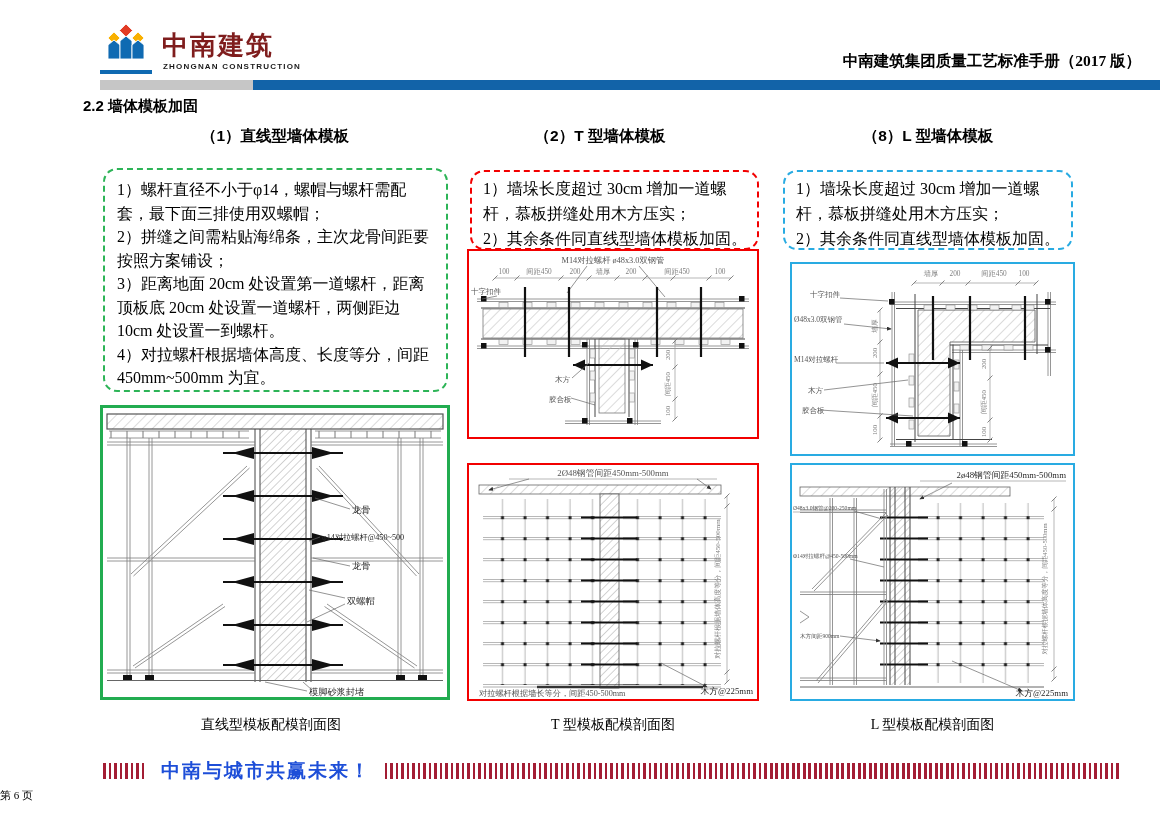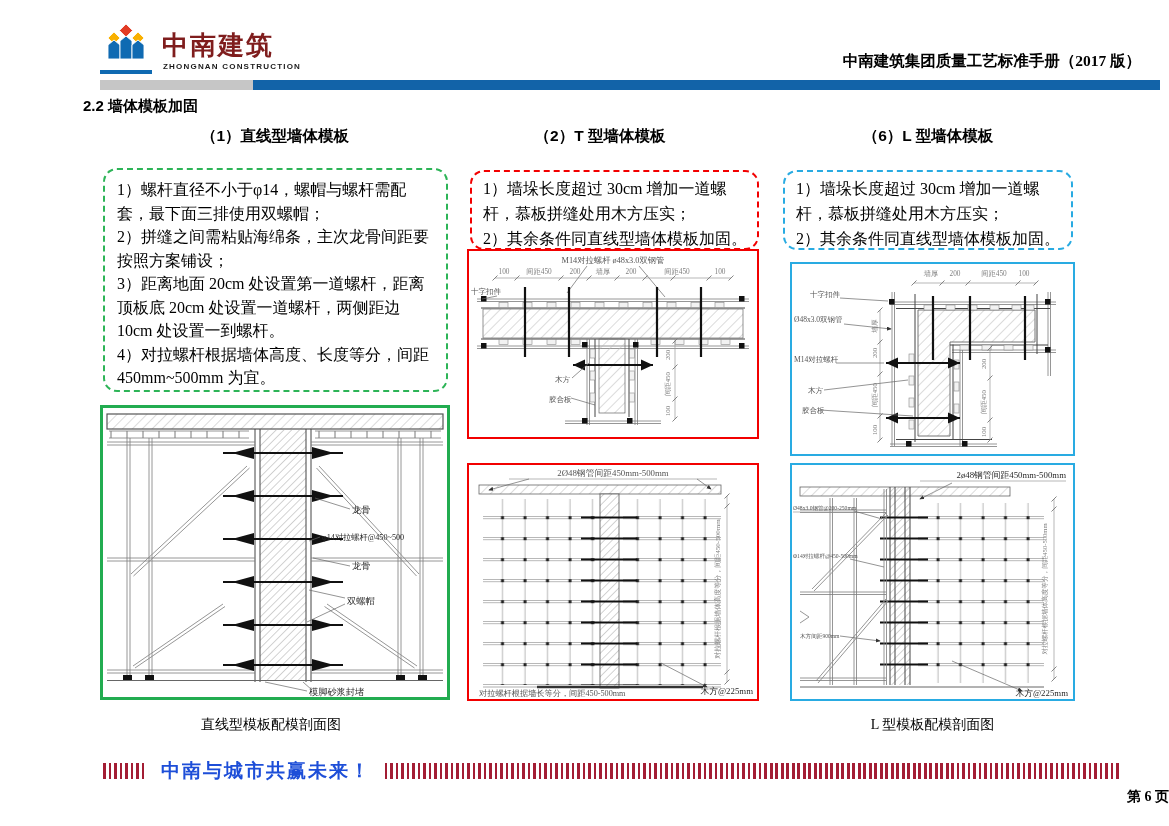--- a/index.html
+++ b/index.html
@@ -47,21 +47,21 @@
   .dimtxt{fill:#808080;}
   .lbl{fill:#2a2a2a;}
   .lblgray{fill:#555;}
   
   .footer-row{left:103px;top:762px;width:1017px;height:17px;display:flex;align-items:center;gap:14px;}
   .stripes{height:16px;background:repeating-linear-gradient(90deg,#a31d34 0 2.5px,#fff 2.5px 5.5px);}
   .stripes-left{width:44px;}
   .stripes-band{flex:1;}
   .slogan{font-family:"Liberation Sans",sans-serif;font-weight:bold;font-size:19px;color:#1d4ed8;
           letter-spacing:2px;white-space:nowrap;}
-  .pagenum{top:788px;left:0;width:100%;text-align:right;font-size:14px;font-weight:bold;}
+  .pagenum{top:788px;left:0;width:100%;text-align:left;font-size:11px;}
 </style>
 </head>
 <body>
 
 <svg width="0" height="0" style="position:absolute" aria-hidden="true">
   <defs>
     <pattern id="hA" patternUnits="userSpaceOnUse" width="7" height="7" patternTransform="rotate(45)">
       <line x1="0" y1="0" x2="0" y2="7" stroke="#b8b8b8" stroke-width="1"></line>
     </pattern>
     <pattern id="hB" patternUnits="userSpaceOnUse" width="5.5" height="5.5" patternTransform="rotate(45)">
@@ -99,21 +99,21 @@
     <div class="logo-bar"></div>
     <div class="brand-cn">中南建筑</div>
     <div class="brand-en">ZHONGNAN CONSTRUCTION</div>
   </div>
   <div class="abs manual-title">中南建筑集团质量工艺标准手册（2017 版）</div>
   <div class="abs head-band"></div>
   <div class="abs page-heading">2.2 墙体模板加固</div>
 
   <div class="abs col-title" style="left:100px;width:350px;">（1）直线型墙体模板</div>
   <div class="abs col-title" style="left:454px;width:292px;">（2）T 型墙体模板</div>
-  <div class="abs col-title" style="left:783px;width:290px;">（6）L 型墙体模板</div>
+  <div class="abs col-title" style="left:783px;width:290px;">（8）L 型墙体模板</div>
 
   <div class="abs notes-box notes-green">
     <div>1）螺杆直径不小于φ14，螺帽与螺杆需配套，最下面三排使用双螺帽；</div>
     <div>2）拼缝之间需粘贴海绵条，主次龙骨间距要按照方案铺设；</div>
     <div>3）距离地面 20cm 处设置第一道螺杆，距离顶板底 20cm 处设置一道螺杆，两侧距边 10cm 处设置一到螺杆。</div>
     <div>4）对拉螺杆根据墙体高度、长度等分，间距 450mm~500mm 为宜。</div>
   </div>
   <div class="abs notes-box notes-red">
     <div>1）墙垛长度超过 30cm 增加一道螺杆，慕板拼缝处用木方压实；</div>
     <div>2）其余条件同直线型墙体模板加固。</div>
@@ -435,20 +435,21 @@
         <line class="leader" x1="58" y1="94" x2="92" y2="102"></line>
         <text class="lblgray" x="8" y="173" font-size="5.6">木方间距900mm</text>
         <line class="leader" x1="48" y1="171" x2="88" y2="176" marker-end="url(#arrw)"></line>
         <line class="leader" x1="160" y1="196" x2="230" y2="226" stroke-width="1" marker-end="url(#arrw)"></line>
         <text class="lbl" x="276" y="231" font-size="8.8" text-anchor="end">木方@225mm</text>
       </g>
     </svg>
   </div>
 
   <div class="abs caption" style="left:96px;width:350px;">直线型模板配模剖面图</div>
+  <div class="abs caption" style="left:467px;width:292px;">T 型模板配模剖面图</div>
   <div class="abs caption" style="left:790px;width:285px;">L 型模板配模剖面图</div>
 
   <div class="abs footer-row">
     <div class="stripes stripes-left"></div>
     <div class="slogan">中南与城市共赢未来！</div>
     <div class="stripes stripes-band"></div>
   </div>
   <div class="abs pagenum">第 6 页</div>
 
 </div>

